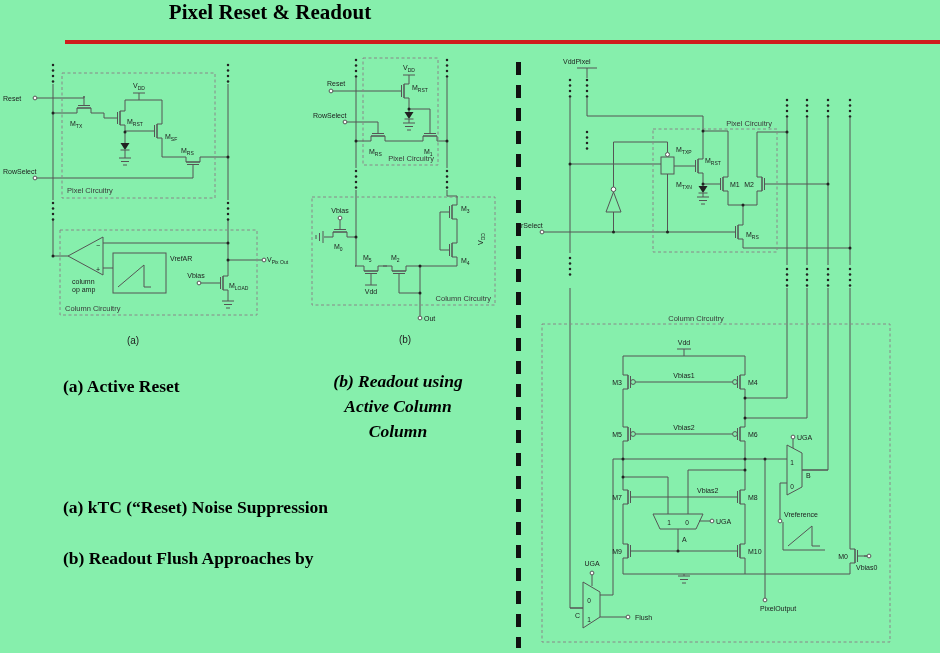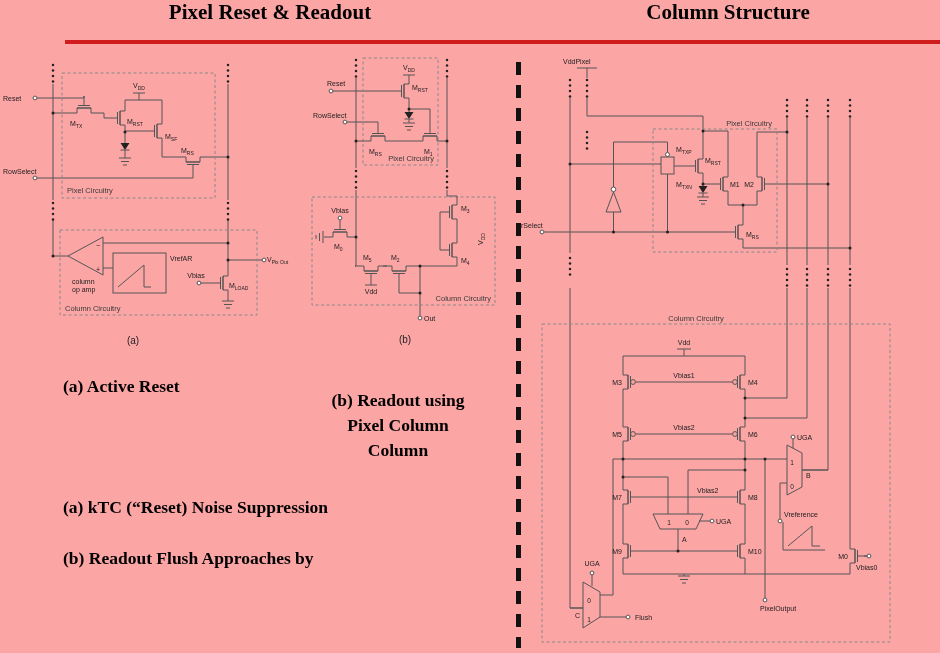--- a/index.html
+++ b/index.html
@@ -1,28 +1,28 @@
 <!DOCTYPE html>
 <html><head>
 <meta charset="utf-8">
 <style>
   html,body{margin:0;padding:0;background:#fff;}
-  #stage{position:relative;width:940px;height:653px;background:#fca5a5;overflow:hidden;
+  #stage{position:relative;width:940px;height:653px;background:#86efac;overflow:hidden;
          font-family:"Liberation Sans",sans-serif;}
   .title{position:absolute;font-family:"Liberation Serif",serif;font-weight:bold;
          font-size:21px;color:#000;text-align:center;}
   #title-left{left:0;top:10;width:540px;}
   #title-right{left:516px;top:12;width:424px;}
   #red-rule{position:absolute;left:65px;top:40px;width:875px;height:4px;background:#cf1c1c;}
   #divider{position:absolute;left:516px;top:62px;width:5px;height:586px;
            background:repeating-linear-gradient(180deg,#111 0 13px,transparent 13px 23px);}
   .caption{position:absolute;font-family:"Liberation Serif",serif;font-weight:bold;
            color:#000;font-size:17.5px;line-height:25px;}
   #cap-a{left:63px;top:374px;}
-  #cap-b{left:303px;top:388px;width:190px;text-align:center;}
+  #cap-b{left:303px;top:369px;width:190px;text-align:center;font-style:italic;}
   #note-a{left:63px;top:495px;text-align:right;}
   #note-b{left:63px;top:546px;width:330px;}
   svg{position:absolute;}
   .w{stroke:#555;stroke-width:1;fill:none;}
   .dashbox{stroke:#888;stroke-width:1;fill:none;stroke-dasharray:3 2.5;}
   text{font-family:"Liberation Sans",sans-serif;fill:#1c1c1c;}
   .lb{font-size:7px;}
   .sb{font-size:5px;}
   .bx{font-size:7.5px;fill:#3a3a3a;}
   .mx{font-size:6.5px;}
@@ -31,21 +31,20 @@
   .t{fill:#fff;stroke:#555;stroke-width:1;}
   .dd{fill:#222;stroke:none;}
   .dio{fill:#222;stroke:#222;}
 </style>
 </head>
 <body>
 
 <div id="stage">
 
   <div id="title-left" class="title">Pixel Reset &amp; Readout</div>
-  <div id="title-right" class="title">Column Structure</div>
   <div id="red-rule"></div>
   <div id="divider"></div>
 
   <svg id="svg-a" style="left:0;top:55px;" width="300" height="305" viewBox="0 55 300 305">
     <g>
       <path class="w" d="M 53 84 V 200 M 53 220 V 256 M 228 84 V 200 M 228 220 V 267
         M 37 98 H 84 V 96 M 53 113 H 68 M 100 113 H 104 V 118 H 108
         M 139 93 V 100 M 133 93 H 145 M 125 102 V 100 M 125 100 H 162 M 162 115 V 100
         M 125 131 H 145 M 125 134 V 143 M 125 150 V 158
         M 162 147 V 157 H 177 M 209 157 H 228
@@ -529,20 +528,20 @@
     <text class="mx" x="589" y="603" text-anchor="middle">0</text>
     <text class="mx" x="589" y="622" text-anchor="middle">1</text>
     <text class="lb" x="580" y="618" text-anchor="end">C</text>
     <text class="lb" x="635" y="620">Flush</text>
     <text class="lb" x="760" y="611">PixelOutput</text>
   </svg>
 
   <div id="cap-a" class="caption">(a) Active Reset</div>
   <div id="cap-b" class="caption">
     <div>(b) Readout using</div>
-    <div>Pixel Column</div>
+    <div>Active Column</div>
     <div>Column</div>
   </div>
   <div id="note-a" class="caption">(a) kTC  (“Reset) Noise Suppression</div>
   <div id="note-b" class="caption">
     <div>(b) Readout Flush Approaches by</div>
   </div>
 </div>
 
 </body></html>

